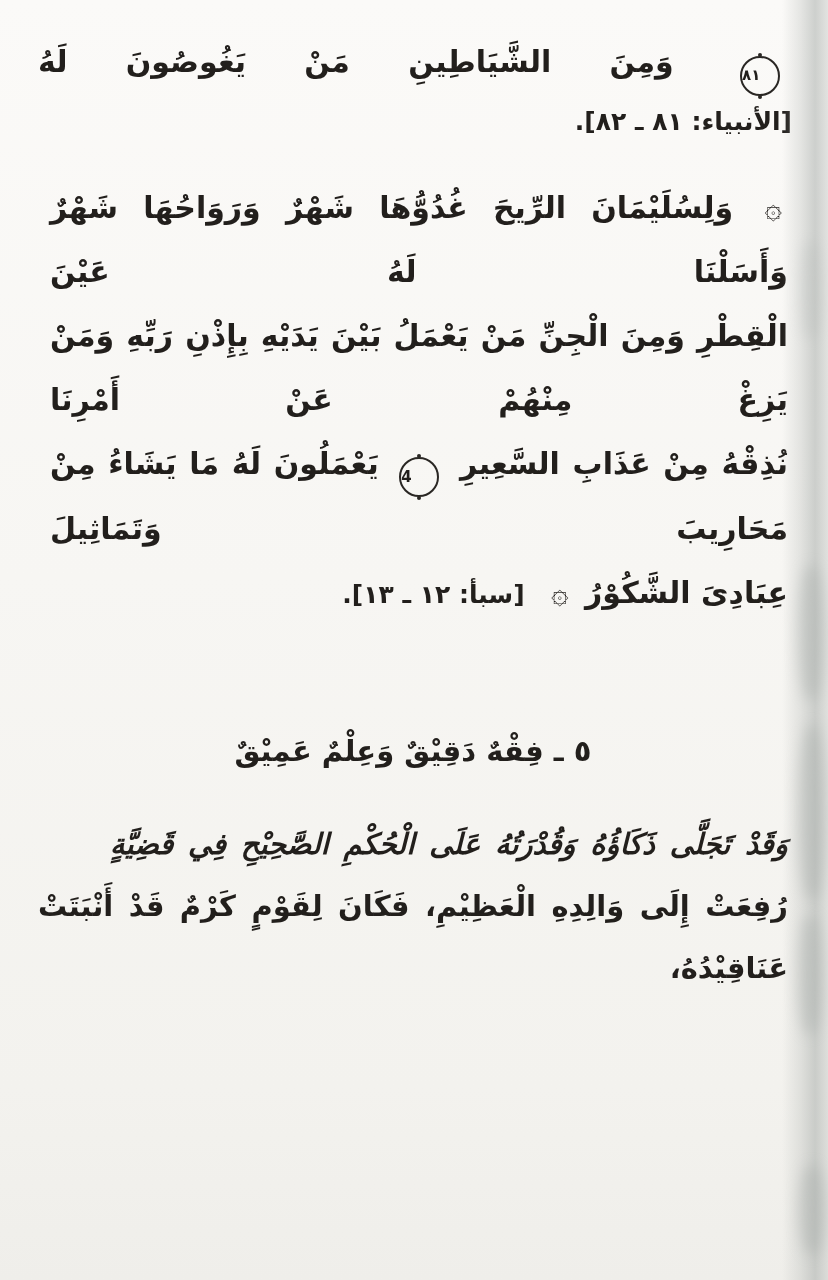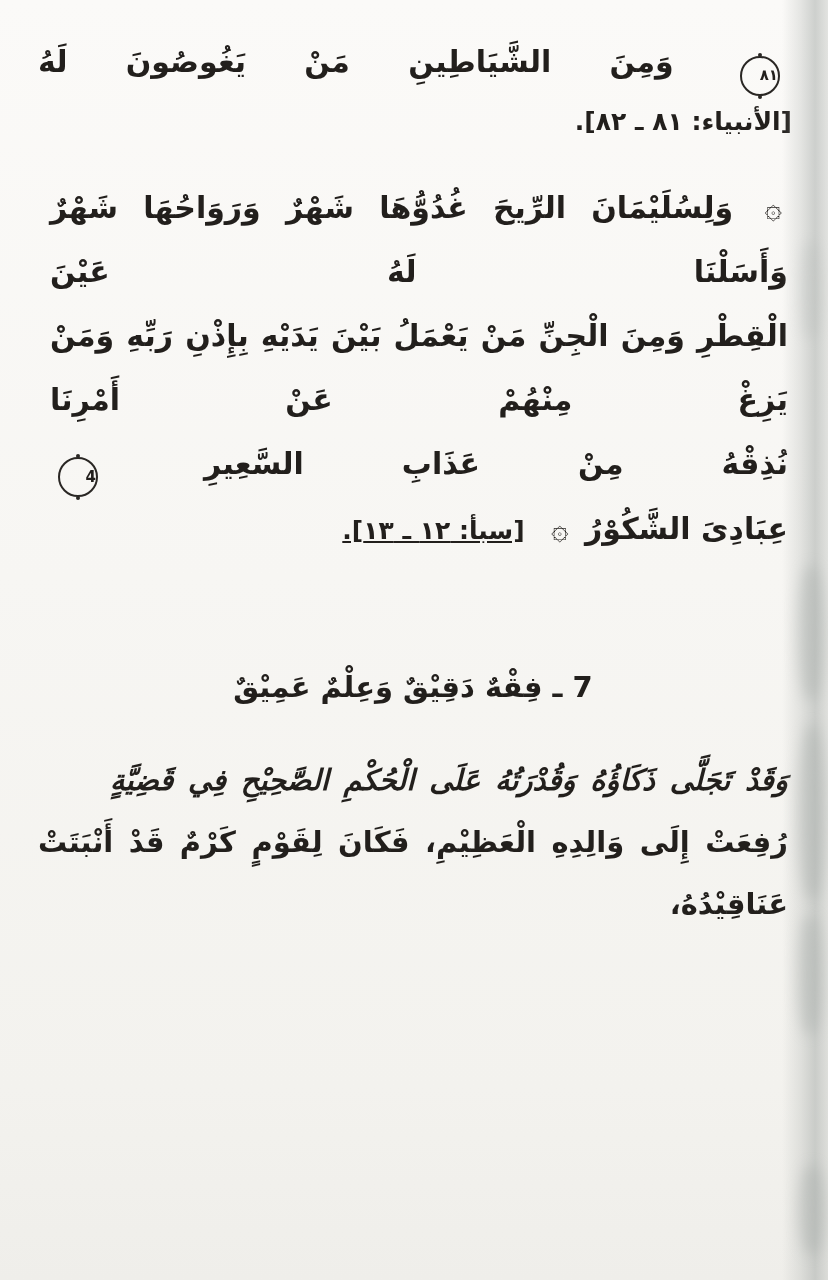--- a/index.html
+++ b/index.html
@@ -54,21 +54,21 @@
     font-size: 30px;
     font-weight: bold;
     line-height: 64px;
     text-align: justify;
     text-align-last: justify;
     white-space: normal;
   }
   .ayah-marker {
     display: inline-flex;
     align-items: center;
-    justify-content: flex-start;
+    justify-content: flex-end;
     width: 36px; height: 36px;
     border: 2px solid #2a2724;
     border-radius: 50%;
     font-size: 15px;
     line-height: 1;
     vertical-align: -8px;
     margin: 0 8px;
     position: relative;
     background: transparent;
   }
@@ -103,21 +103,20 @@
   .qlast {
     font-size: 30px;
     font-weight: bold;
     line-height: 64px;
     text-align: right;
     text-align-last: right;
   }
   .qlast .ref-inline {
     font-size: 25px;
     margin-right: 10px;
-    text-decoration: underline;
   }
 
   .heading {
     margin-top: 98px;
     font-size: 29px;
     font-weight: bold;
     line-height: 52px;
     text-align: center;
     text-align-last: center;
   }
@@ -155,29 +154,30 @@
         <span>وَلِسُلَيْمَانَ الرِّيحَ غُدُوُّهَا شَهْرٌ وَرَوَاحُهَا شَهْرٌ وَأَسَلْنَا لَهُ عَيْنَ</span>
       </div>
       <div class="qline">
         <span>الْقِطْرِ وَمِنَ الْجِنِّ مَنْ يَعْمَلُ بَيْنَ يَدَيْهِ بِإِذْنِ رَبِّهِ وَمَنْ يَزِغْ مِنْهُمْ عَنْ أَمْرِنَا</span>
       </div>
       <div class="qline">
         <span>نُذِقْهُ مِنْ عَذَابِ السَّعِيرِ</span>
         <span class="ayah-marker">
             <span>4</span>
           </span>
+        <span>يَعْمَلُونَ لَهُ مَا يَشَاءُ مِنْ مَحَارِيبَ وَتَمَاثِيلَ</span>
       </div>
       <div class="qlast">
         <span>عِبَادِىَ الشَّكُوْرُ</span>
         <span class="ornament">۞</span>
         <span class="ref-inline">[سبأ: ١٢ ـ ١٣].</span>
       </div>
     </section>
 
-    <h2 class="heading">7 ـ فِقْهٌ دَقِيْقٌ وَعِلْمٌ عَمِيْقٌ</h2>
+    <h2 class="heading">٥ ـ فِقْهٌ دَقِيْقٌ وَعِلْمٌ عَمِيْقٌ</h2>
 
     <section class="para">
       <div class="pline short-1">وَقَدْ تَجَلَّى ذَكَاؤُهُ وَقُدْرَتُهُ عَلَى الْحُكْمِ الصَّحِيْحِ فِي قَضِيَّةٍ</div>
       <div class="pline">رُفِعَتْ إِلَى وَالِدِهِ الْعَظِيْمِ، فَكَانَ لِقَوْمٍ كَرْمٌ قَدْ أَنْبَتَتْ عَنَاقِيْدُهُ،</div>
 
     </section>
 
   </div>
 
   <div class="edge"></div>

